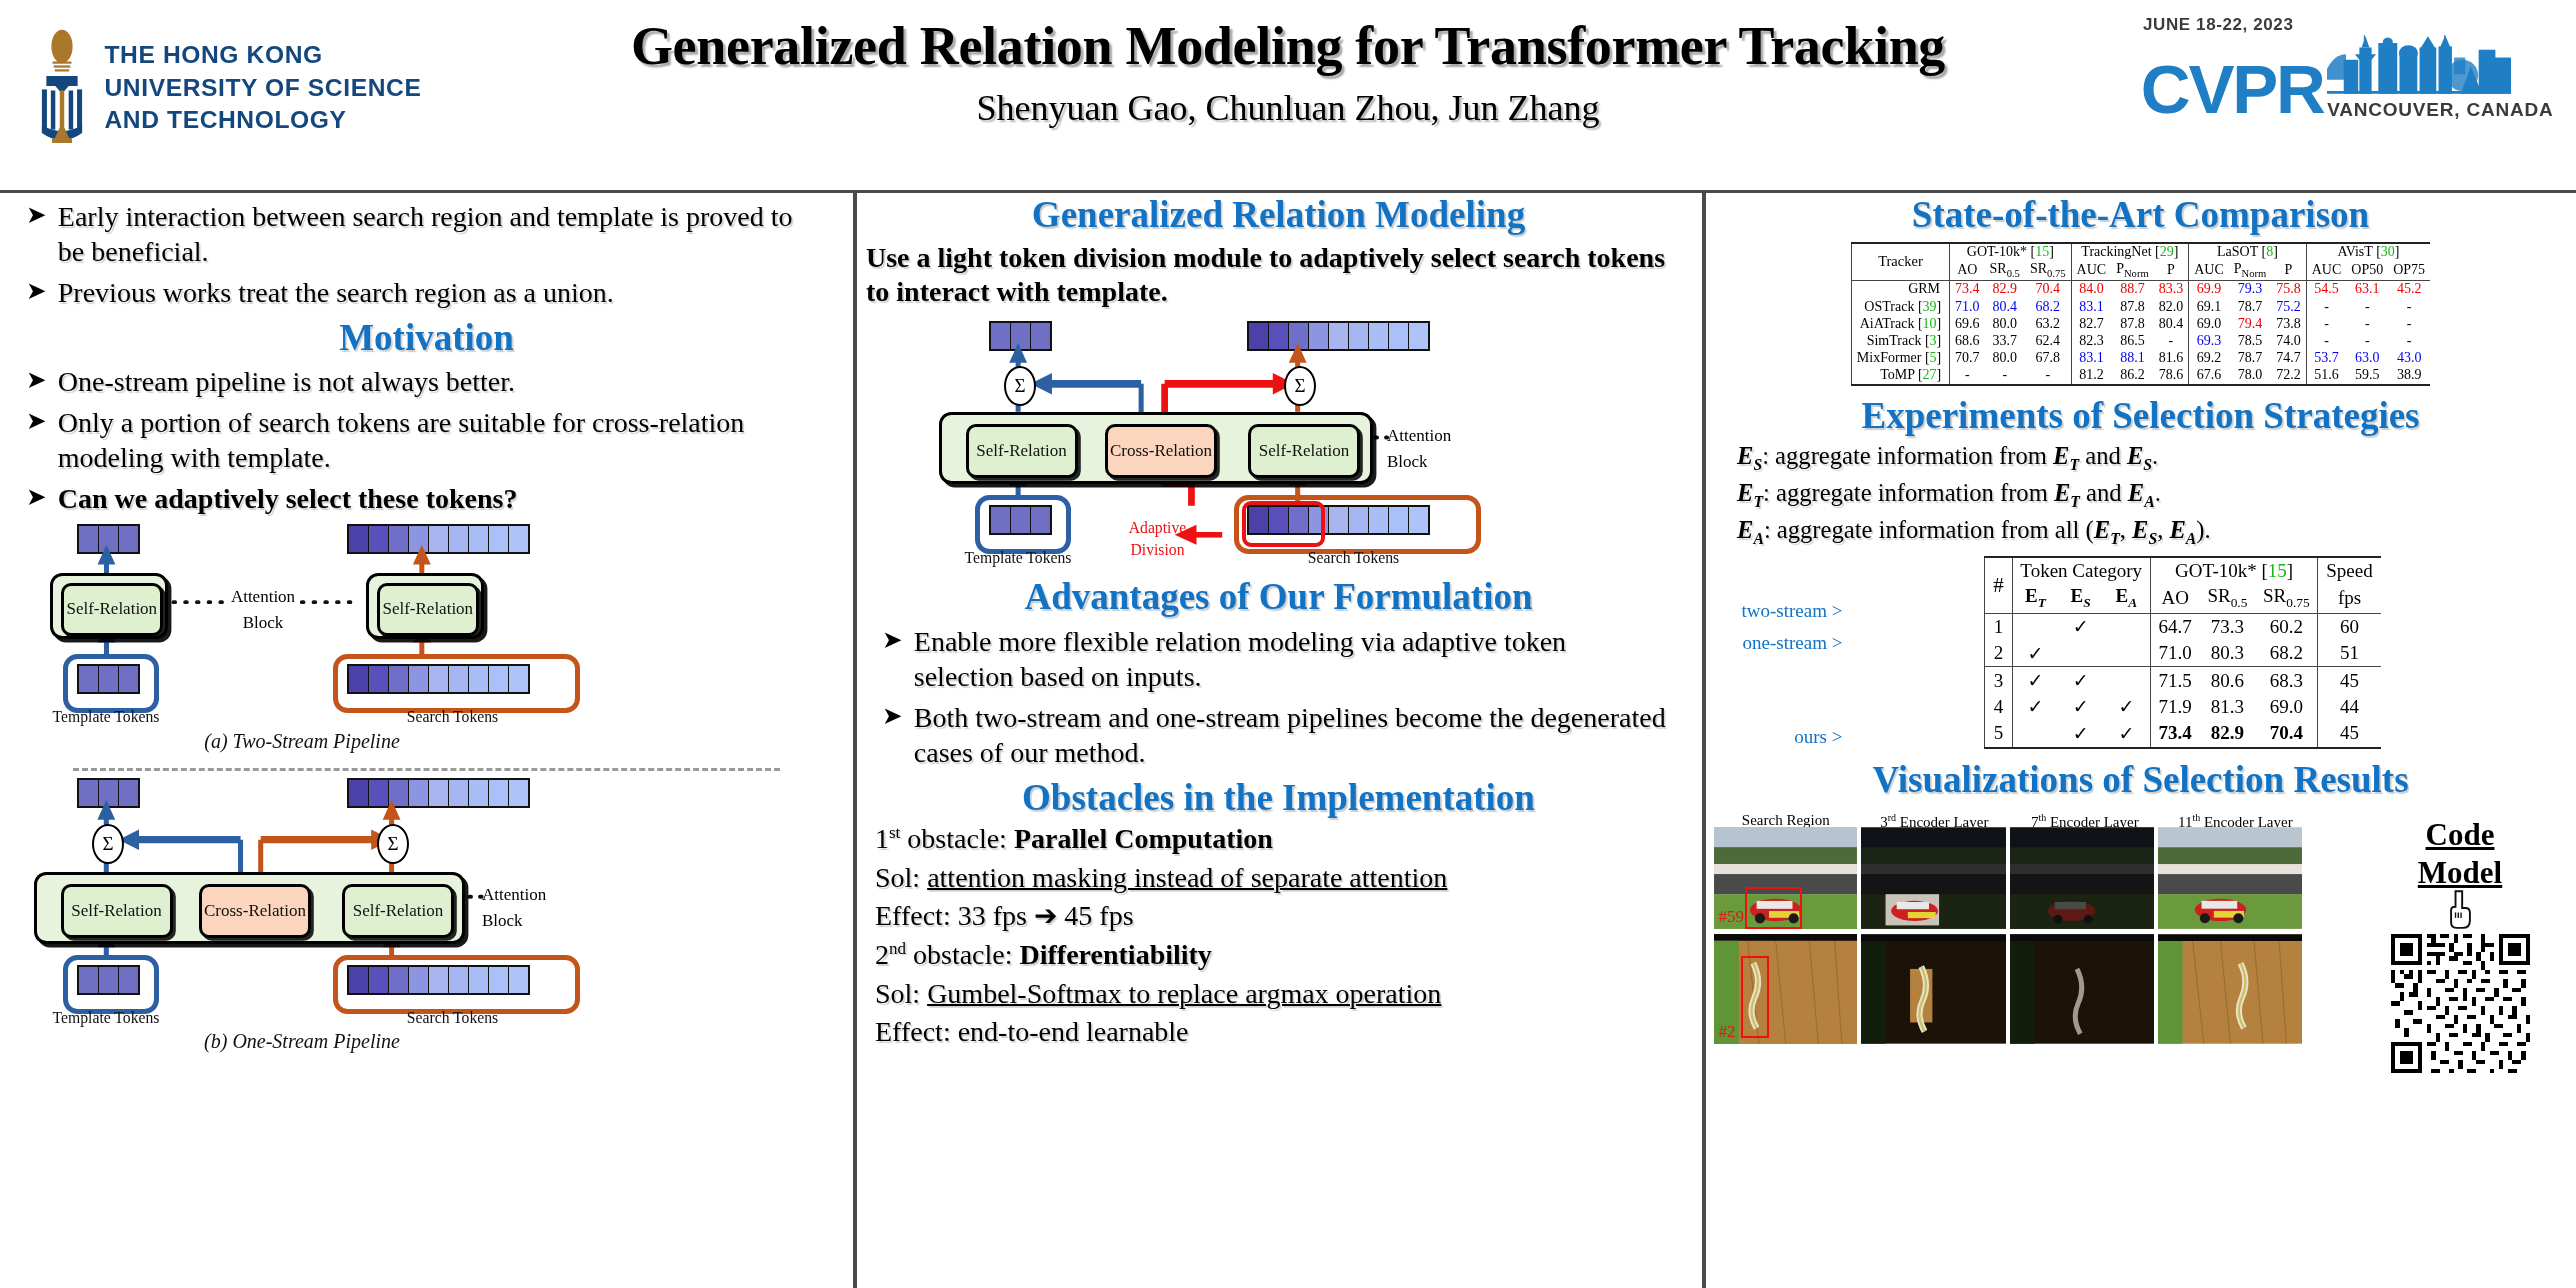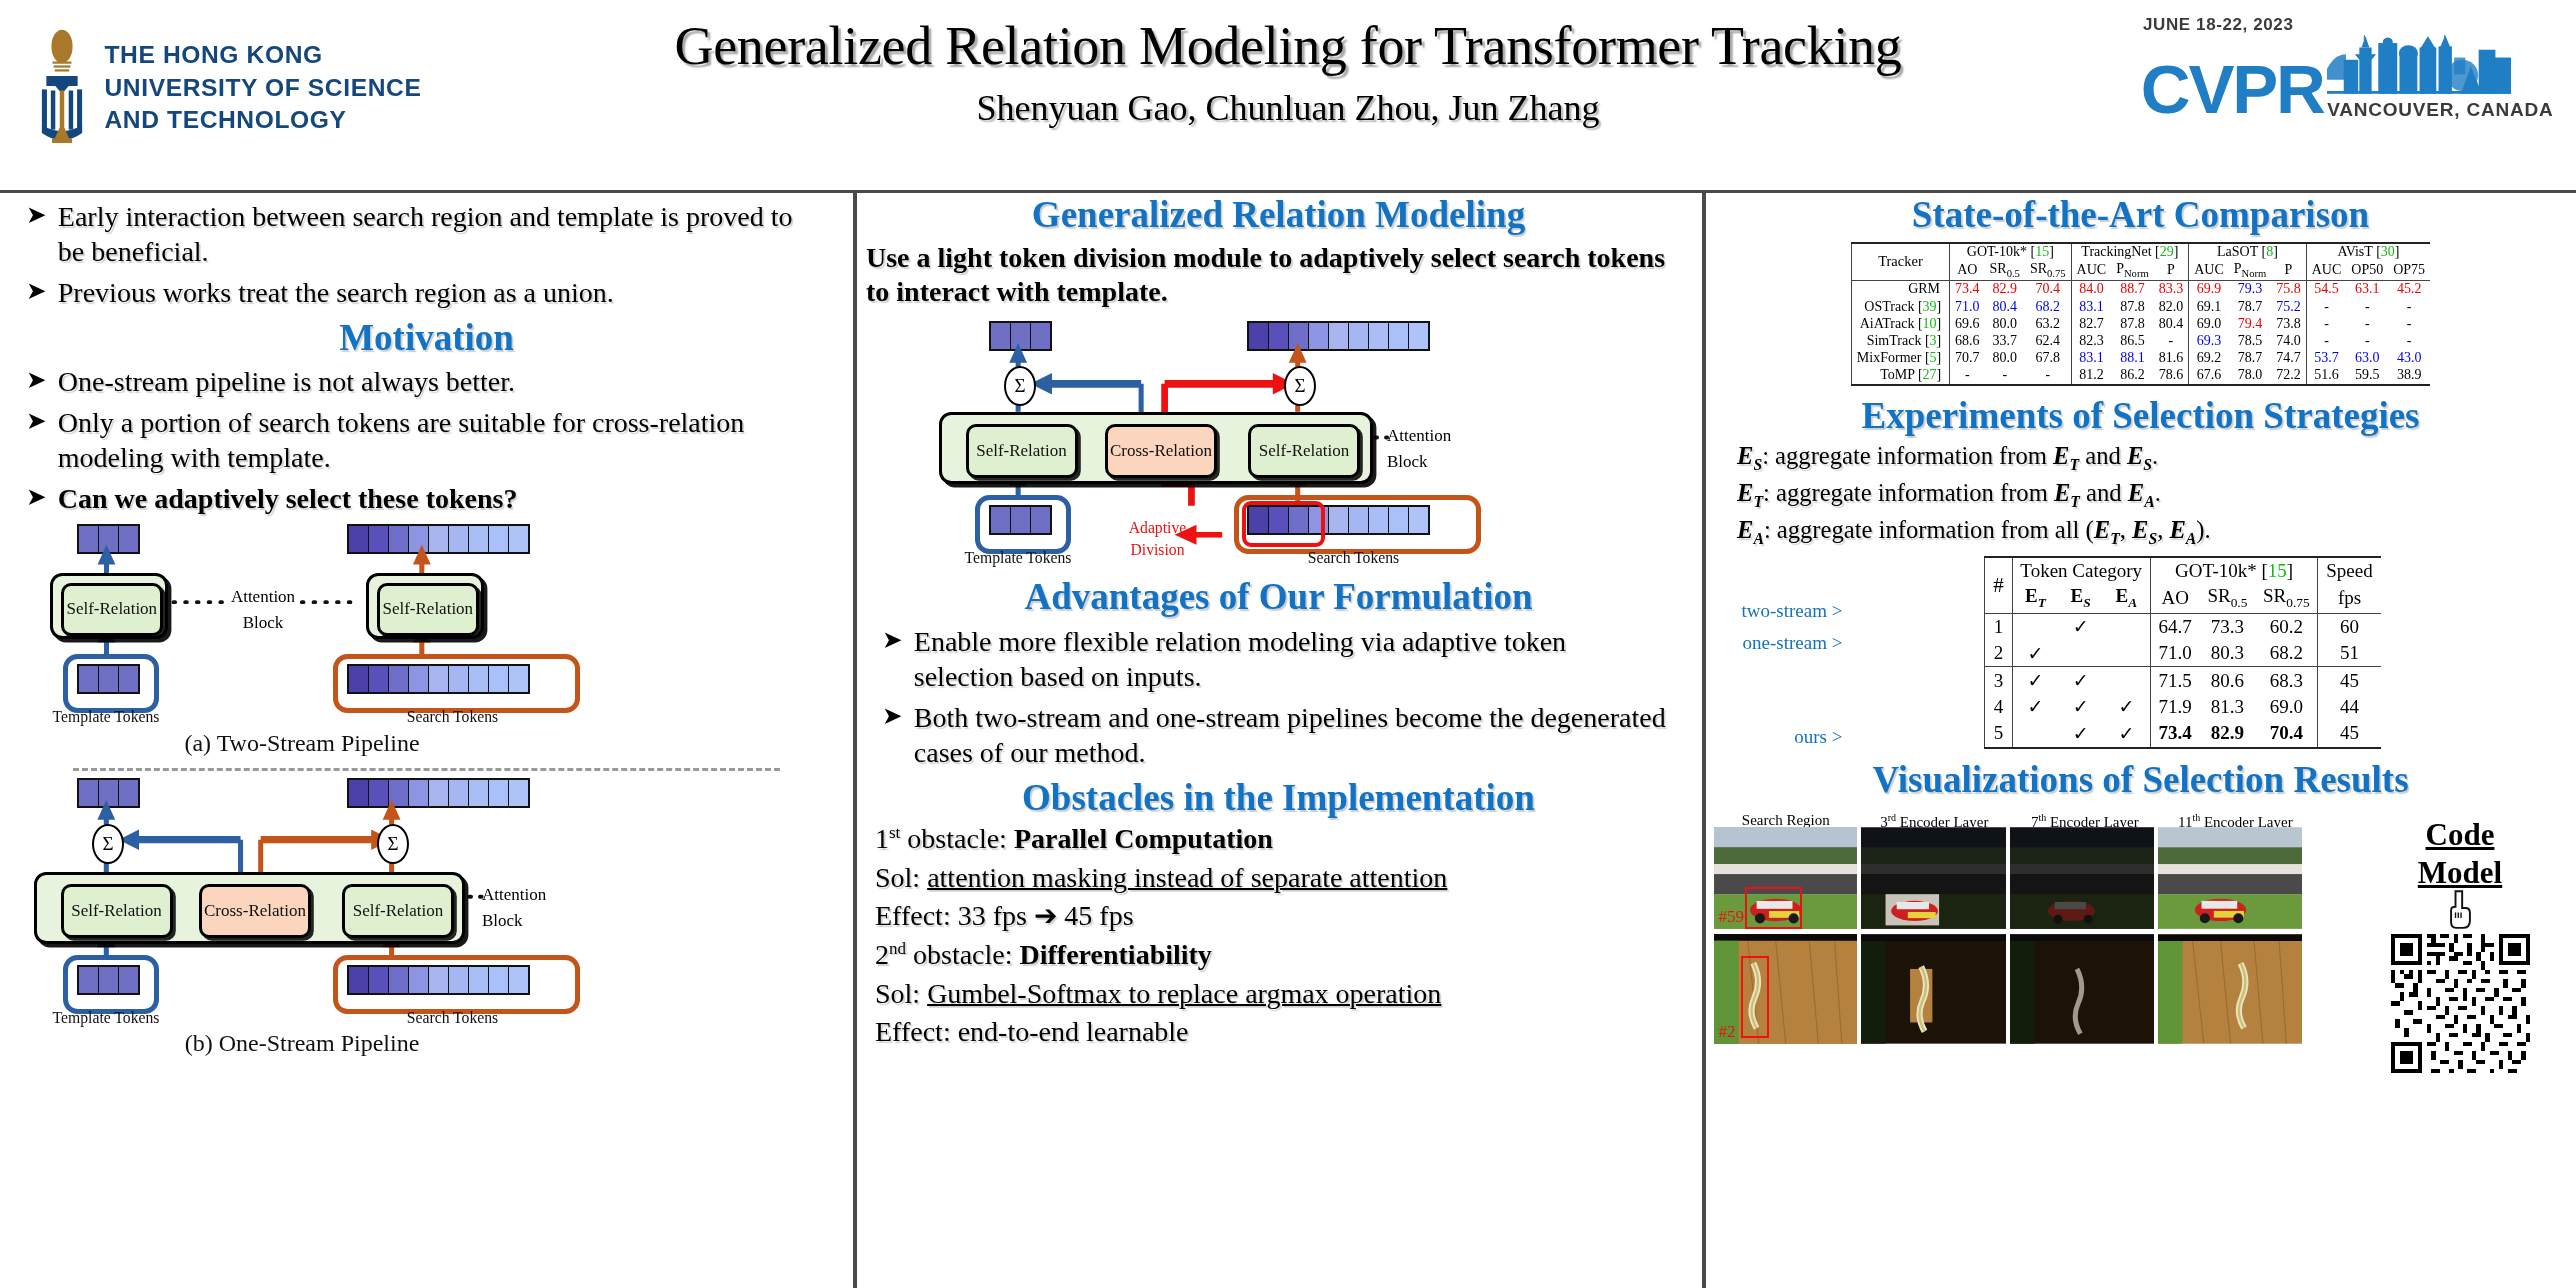--- a/index.html
+++ b/index.html
@@ -6,21 +6,21 @@
   body{width:2576px;height:1288px;overflow:hidden;font-family:"Liberation Serif",serif;}
   .poster{position:relative;width:2576px;height:1288px;background:#fff;}
 
   
   .header{position:relative;height:190px;border-bottom:3.4px solid #4a4a4a;}
   .logo-hkust{position:absolute;left:34px;top:28px;display:flex;align-items:center;gap:14.5px;}
   .logo-mark{width:56px;height:120px;position:relative;}
   .logo-text{font-family:"Liberation Sans",sans-serif;color:#14477d;font-weight:bold;
     font-size:24.6px;line-height:1.32;letter-spacing:0.6px;}
   .title-block{position:absolute;left:0;right:0;top:14.5px;text-align:center;}
-  .ptitle{font-family:"Liberation Serif",serif;font-weight:normal;font-size:54px;color:#000;
+  .ptitle{font-family:"Liberation Serif",serif;font-weight:bold;font-size:54px;color:#000;
     text-shadow:2.8px 2.8px 1.7px rgba(140,140,140,.75);letter-spacing:-0.3px;}
   .pauthors{font-family:"Liberation Serif",serif;font-size:36px;color:#000;margin-top:10px;
     text-shadow:2.2px 2.2px 1.7px rgba(150,150,150,.7);}
   .cvpr{position:absolute;right:22.4px;top:14.5px;text-align:left;}
   .cvpr-date{font-family:"Liberation Sans",sans-serif;font-size:17px;font-weight:bold;
     color:#3b3b3b;letter-spacing:0.6px;margin-left:2.2px;}
   .cvpr-main{display:flex;align-items:flex-end;gap:3.4px;}
   .cvpr-word{font-family:"Liberation Sans",sans-serif;font-size:69px;font-weight:bold;
     color:#1f7ec4;line-height:.88;letter-spacing:-2.2px;}
   .cvpr-right{display:flex;flex-direction:column;justify-content:flex-end;}
@@ -51,21 +51,21 @@
   .tok{width:19px;height:26px;border-right:1.1px solid #111;}
   .tok:last-child{border-right:none;}
   .relbox{border:3.4px solid #000;border-radius:10px;background:#dff0d1;
     display:flex;align-items:center;justify-content:center;
     font-size:17px;font-family:"Liberation Serif",serif;color:#111;
     box-shadow:2.8px 2.8px 0 rgba(0,0,0,.85);}
   .relbox.cross{background:#fbd5bd;}
   .attblock{border:3.4px solid #000;border-radius:12.3px;background:#e8f3de;
     box-shadow:3.4px 3.4px 0 rgba(0,0,0,.9);}
   .caplab{font-size:15.7px;text-align:center;color:#111;}
-  .figcap{font-size:24px;text-align:center;color:#111;}
+  .figcap{font-size:20px;text-align:center;color:#111;font-style:italic;}
   .sigma{width:28px;height:36px;border:2.2px solid #000;border-radius:50%;
     display:flex;align-items:center;justify-content:center;font-size:19px;background:#fff;}
   .ohull{border:5px solid #c4551a;border-radius:14.5px;}
   .bhull{border:5px solid #2d5fa3;border-radius:14.5px;}
   .rhull{border:4.5px solid #ee1111;border-radius:9px;}
   .dashline{border-top:3.9px dashed #999;}
 
   
   table.sota{border-collapse:collapse;font-family:"Liberation Serif",serif;color:#000;}
   table.sota td,table.sota th{padding:0.6px 5px;text-align:center;font-size:14px;font-weight:normal;}

